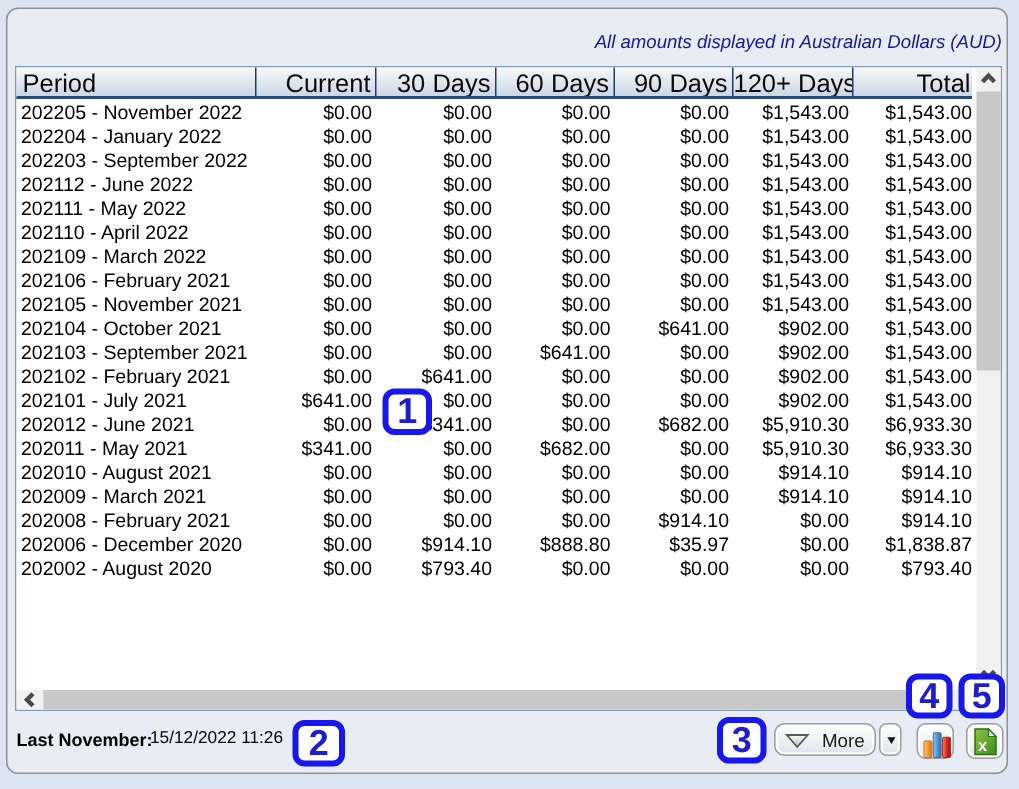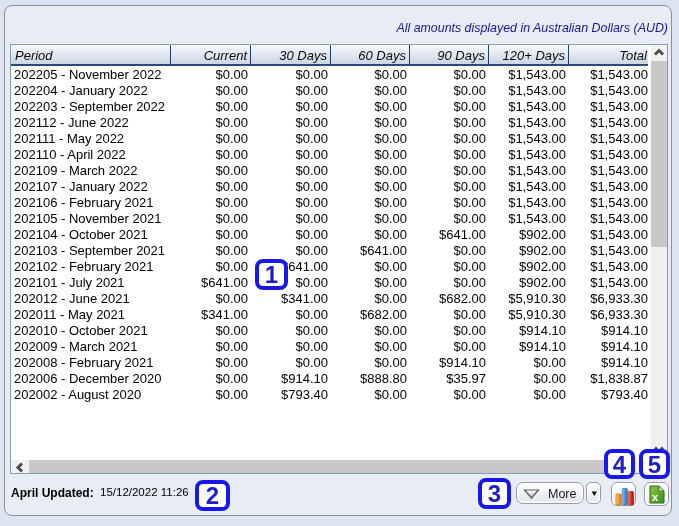--- a/index.html
+++ b/index.html
@@ -1,20 +1,20 @@
 <!DOCTYPE html>
 <html><head>
 <meta charset="utf-8">
 <style>
 html,body{margin:0;padding:0;}
 body{width:679px;height:526px;background:#dbe4f0;font-family:"Liberation Sans",sans-serif;overflow:hidden;position:relative;}
 .panel{position:absolute;left:4px;top:5px;width:668px;height:511px;background:#e8ecf4;border:1px solid #8e9094;border-radius:8px;box-sizing:border-box;}
 .note{position:absolute;left:0;top:21px;width:668px;text-align:right;font-size:12.4px;font-style:italic;color:#181896;}
 .tbl{position:absolute;left:10px;top:44px;width:658px;height:430px;background:#ffffff;border:1px solid #7f9db9;box-sizing:border-box;}
-.hdr{position:absolute;left:11px;top:45px;width:637px;height:21px;background:linear-gradient(#f7f9fc,#cbd6e4);border-bottom:2px solid #2a4a7c;box-sizing:border-box;font-size:13px;color:#0b0b0b;white-space:nowrap;font-style:italic;}
+.hdr{position:absolute;left:11px;top:45px;width:637px;height:21px;background:linear-gradient(#f7f9fc,#cbd6e4);border-bottom:2px solid #2a4a7c;box-sizing:border-box;font-size:17px;color:#0b0b0b;white-space:nowrap;}
 .hdr .c{border-right:1px solid #223c67;height:19px;line-height:21px;}
 .c{display:inline-block;box-sizing:border-box;vertical-align:top;overflow:hidden;}
 .p{width:160px;padding-left:4px;text-align:left;}
 .n{text-align:right;padding-right:3px;}
 .body{position:absolute;left:11px;top:67px;width:640px;height:393px;overflow:hidden;background:#fff;font-size:13px;color:#000;white-space:nowrap;}
 .row{height:16px;line-height:16px;}
 .row .c{height:16px;}
 .row .p{padding-left:3px;}
 
 .vsb{position:absolute;left:651px;top:45px;width:16px;height:415px;background:#f0f0f0;}
@@ -39,49 +39,48 @@
 <div class="hdr"><span class="c p">Period</span><span class="c n" style="width:80px">Current</span><span class="c n" style="width:80px">30 Days</span><span class="c n" style="width:79px">60 Days</span><span class="c n" style="width:79px">90 Days</span><span class="c n" style="width:80px">120+ Days</span><span class="c n" style="width:79px;border-right:none;padding-right:1px">Total</span></div>
 <div class="gap"></div>
 <div class="body">
 <div class="row"><span class="c p">202205 - November 2022</span><span class="c n" style="width:80px">$0.00</span><span class="c n" style="width:80px">$0.00</span><span class="c n" style="width:79px">$0.00</span><span class="c n" style="width:79px">$0.00</span><span class="c n" style="width:80px">$1,543.00</span><span class="c n" style="width:82px">$1,543.00</span></div>
 <div class="row"><span class="c p">202204 - January 2022</span><span class="c n" style="width:80px">$0.00</span><span class="c n" style="width:80px">$0.00</span><span class="c n" style="width:79px">$0.00</span><span class="c n" style="width:79px">$0.00</span><span class="c n" style="width:80px">$1,543.00</span><span class="c n" style="width:82px">$1,543.00</span></div>
 <div class="row"><span class="c p">202203 - September 2022</span><span class="c n" style="width:80px">$0.00</span><span class="c n" style="width:80px">$0.00</span><span class="c n" style="width:79px">$0.00</span><span class="c n" style="width:79px">$0.00</span><span class="c n" style="width:80px">$1,543.00</span><span class="c n" style="width:82px">$1,543.00</span></div>
 <div class="row"><span class="c p">202112 - June 2022</span><span class="c n" style="width:80px">$0.00</span><span class="c n" style="width:80px">$0.00</span><span class="c n" style="width:79px">$0.00</span><span class="c n" style="width:79px">$0.00</span><span class="c n" style="width:80px">$1,543.00</span><span class="c n" style="width:82px">$1,543.00</span></div>
 <div class="row"><span class="c p">202111 - May 2022</span><span class="c n" style="width:80px">$0.00</span><span class="c n" style="width:80px">$0.00</span><span class="c n" style="width:79px">$0.00</span><span class="c n" style="width:79px">$0.00</span><span class="c n" style="width:80px">$1,543.00</span><span class="c n" style="width:82px">$1,543.00</span></div>
 <div class="row"><span class="c p">202110 - April 2022</span><span class="c n" style="width:80px">$0.00</span><span class="c n" style="width:80px">$0.00</span><span class="c n" style="width:79px">$0.00</span><span class="c n" style="width:79px">$0.00</span><span class="c n" style="width:80px">$1,543.00</span><span class="c n" style="width:82px">$1,543.00</span></div>
 <div class="row"><span class="c p">202109 - March 2022</span><span class="c n" style="width:80px">$0.00</span><span class="c n" style="width:80px">$0.00</span><span class="c n" style="width:79px">$0.00</span><span class="c n" style="width:79px">$0.00</span><span class="c n" style="width:80px">$1,543.00</span><span class="c n" style="width:82px">$1,543.00</span></div>
-<div class="row"><span class="c p">202107 - January 2022</span><span class="c n" style="width:80px">$0.00</span><span class="c n" style="width:80px">$0.00</span><span class="c n" style="width:79px">$0.00</span><span class="c n" style="width:79px">$0.00</span><span class="c n" style="width:80px">$1,543.00</span><span class="c n" style="width:82px">$1,543.00</span></div>
 <div class="row"><span class="c p">202106 - February 2021</span><span class="c n" style="width:80px">$0.00</span><span class="c n" style="width:80px">$0.00</span><span class="c n" style="width:79px">$0.00</span><span class="c n" style="width:79px">$0.00</span><span class="c n" style="width:80px">$1,543.00</span><span class="c n" style="width:82px">$1,543.00</span></div>
 <div class="row"><span class="c p">202105 - November 2021</span><span class="c n" style="width:80px">$0.00</span><span class="c n" style="width:80px">$0.00</span><span class="c n" style="width:79px">$0.00</span><span class="c n" style="width:79px">$0.00</span><span class="c n" style="width:80px">$1,543.00</span><span class="c n" style="width:82px">$1,543.00</span></div>
 <div class="row"><span class="c p">202104 - October 2021</span><span class="c n" style="width:80px">$0.00</span><span class="c n" style="width:80px">$0.00</span><span class="c n" style="width:79px">$0.00</span><span class="c n" style="width:79px">$641.00</span><span class="c n" style="width:80px">$902.00</span><span class="c n" style="width:82px">$1,543.00</span></div>
 <div class="row"><span class="c p">202103 - September 2021</span><span class="c n" style="width:80px">$0.00</span><span class="c n" style="width:80px">$0.00</span><span class="c n" style="width:79px">$641.00</span><span class="c n" style="width:79px">$0.00</span><span class="c n" style="width:80px">$902.00</span><span class="c n" style="width:82px">$1,543.00</span></div>
 <div class="row"><span class="c p">202102 - February 2021</span><span class="c n" style="width:80px">$0.00</span><span class="c n" style="width:80px">$641.00</span><span class="c n" style="width:79px">$0.00</span><span class="c n" style="width:79px">$0.00</span><span class="c n" style="width:80px">$902.00</span><span class="c n" style="width:82px">$1,543.00</span></div>
 <div class="row"><span class="c p">202101 - July 2021</span><span class="c n" style="width:80px">$641.00</span><span class="c n" style="width:80px">$0.00</span><span class="c n" style="width:79px">$0.00</span><span class="c n" style="width:79px">$0.00</span><span class="c n" style="width:80px">$902.00</span><span class="c n" style="width:82px">$1,543.00</span></div>
 <div class="row"><span class="c p">202012 - June 2021</span><span class="c n" style="width:80px">$0.00</span><span class="c n" style="width:80px">$341.00</span><span class="c n" style="width:79px">$0.00</span><span class="c n" style="width:79px">$682.00</span><span class="c n" style="width:80px">$5,910.30</span><span class="c n" style="width:82px">$6,933.30</span></div>
 <div class="row"><span class="c p">202011 - May 2021</span><span class="c n" style="width:80px">$341.00</span><span class="c n" style="width:80px">$0.00</span><span class="c n" style="width:79px">$682.00</span><span class="c n" style="width:79px">$0.00</span><span class="c n" style="width:80px">$5,910.30</span><span class="c n" style="width:82px">$6,933.30</span></div>
-<div class="row"><span class="c p">202010 - October 2021</span><span class="c n" style="width:80px">$0.00</span><span class="c n" style="width:80px">$0.00</span><span class="c n" style="width:79px">$0.00</span><span class="c n" style="width:79px">$0.00</span><span class="c n" style="width:80px">$914.10</span><span class="c n" style="width:82px">$914.10</span></div>
+<div class="row"><span class="c p">202010 - August 2021</span><span class="c n" style="width:80px">$0.00</span><span class="c n" style="width:80px">$0.00</span><span class="c n" style="width:79px">$0.00</span><span class="c n" style="width:79px">$0.00</span><span class="c n" style="width:80px">$914.10</span><span class="c n" style="width:82px">$914.10</span></div>
 <div class="row"><span class="c p">202009 - March 2021</span><span class="c n" style="width:80px">$0.00</span><span class="c n" style="width:80px">$0.00</span><span class="c n" style="width:79px">$0.00</span><span class="c n" style="width:79px">$0.00</span><span class="c n" style="width:80px">$914.10</span><span class="c n" style="width:82px">$914.10</span></div>
 <div class="row"><span class="c p">202008 - February 2021</span><span class="c n" style="width:80px">$0.00</span><span class="c n" style="width:80px">$0.00</span><span class="c n" style="width:79px">$0.00</span><span class="c n" style="width:79px">$914.10</span><span class="c n" style="width:80px">$0.00</span><span class="c n" style="width:82px">$914.10</span></div>
 <div class="row"><span class="c p">202006 - December 2020</span><span class="c n" style="width:80px">$0.00</span><span class="c n" style="width:80px">$914.10</span><span class="c n" style="width:79px">$888.80</span><span class="c n" style="width:79px">$35.97</span><span class="c n" style="width:80px">$0.00</span><span class="c n" style="width:82px">$1,838.87</span></div>
 <div class="row"><span class="c p">202002 - August 2020</span><span class="c n" style="width:80px">$0.00</span><span class="c n" style="width:80px">$793.40</span><span class="c n" style="width:79px">$0.00</span><span class="c n" style="width:79px">$0.00</span><span class="c n" style="width:80px">$0.00</span><span class="c n" style="width:82px">$793.40</span></div>
 </div>
 <div class="vsb"></div>
 <div class="vup"><svg width="16" height="16">
       <path d="M4 9.5 L8 5.5 L12 9.5" fill="none" stroke="#4d4d4d" stroke-width="3"></path>
     </svg></div>
 <div class="vth"></div>
 <div class="vdn"><svg width="16" height="16">
       <path d="M4 3.5 L8 7.5 L12 3.5" fill="none" stroke="#4d4d4d" stroke-width="3"></path>
     </svg></div>
 <div class="hsb"></div>
 <div class="hlt"><svg width="17" height="13">
       <path d="M10 2.5 L6 6.5 L10 10.5" fill="none" stroke="#4d4d4d" stroke-width="3"></path>
     </svg></div>
 <div class="hth"></div>
-<div class="lu">April Updated:</div>
+<div class="lu">Last November:</div>
 <div class="lud">15/12/2022 11:26</div>
 
 <div class="btn" style="left:516px;top:482px;width:68px;height:22px;">
   <svg width="66" height="20" style="position:absolute;left:0;top:0;">
     <defs>
         <linearGradient id="tg" x1="0" y1="0" x2="0" y2="1">
           <stop offset="0" stop-color="#ffffff"></stop>
           <stop offset="1" stop-color="#b9b9b9"></stop>
         </linearGradient>
       </defs>

